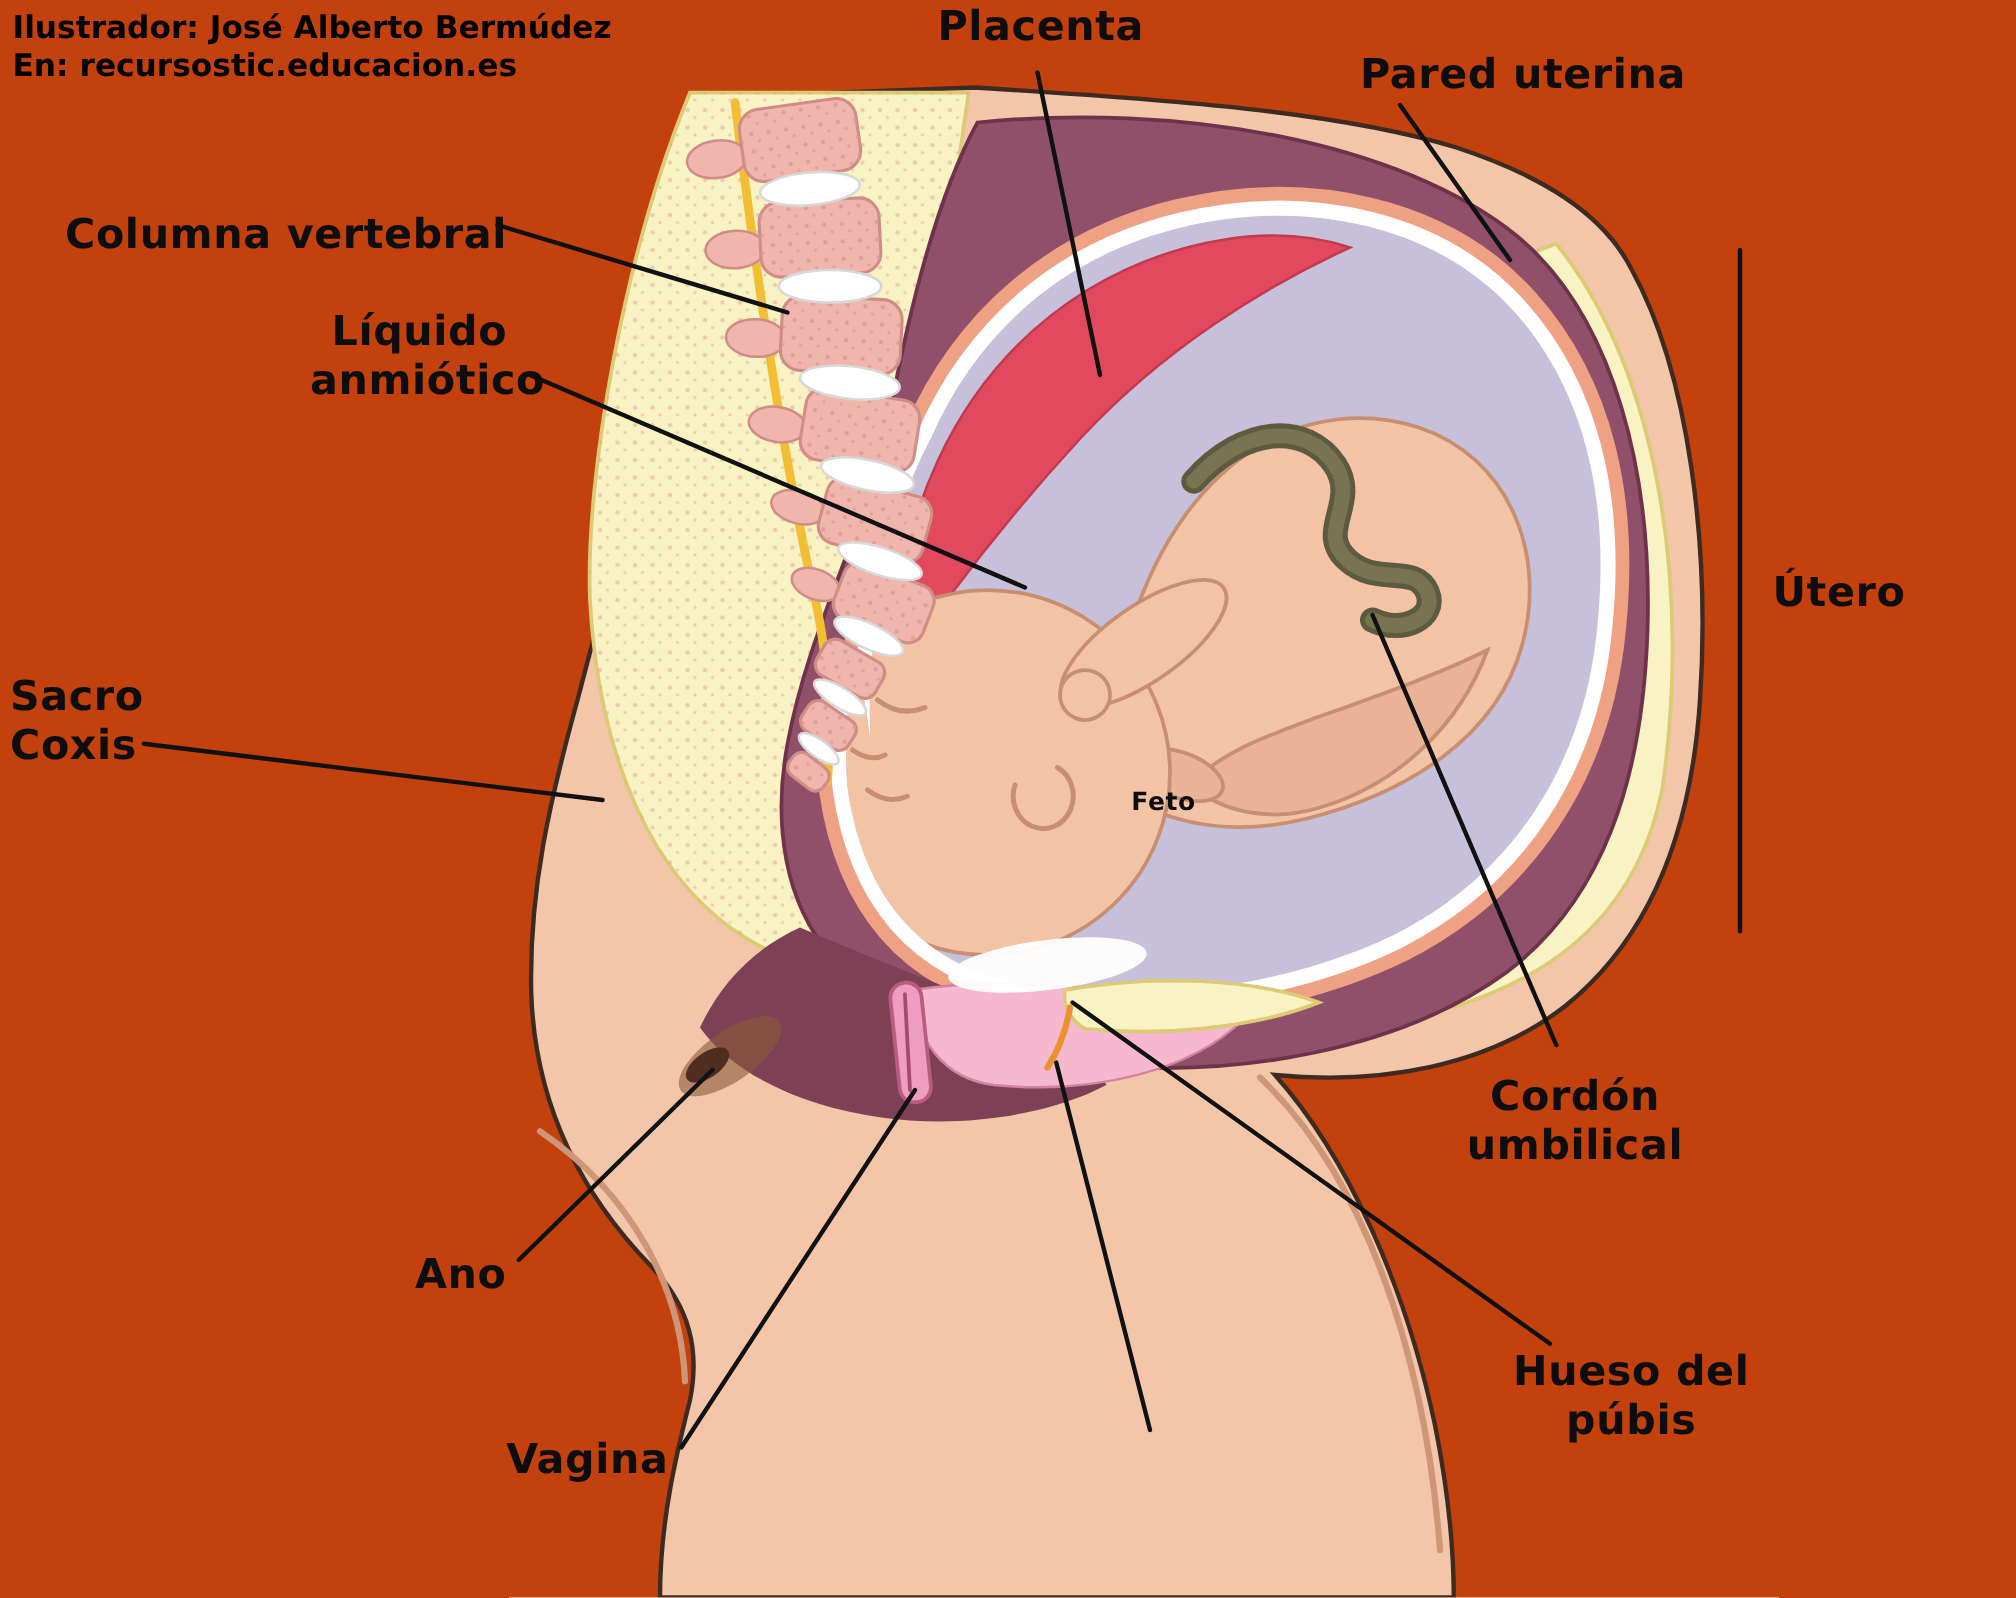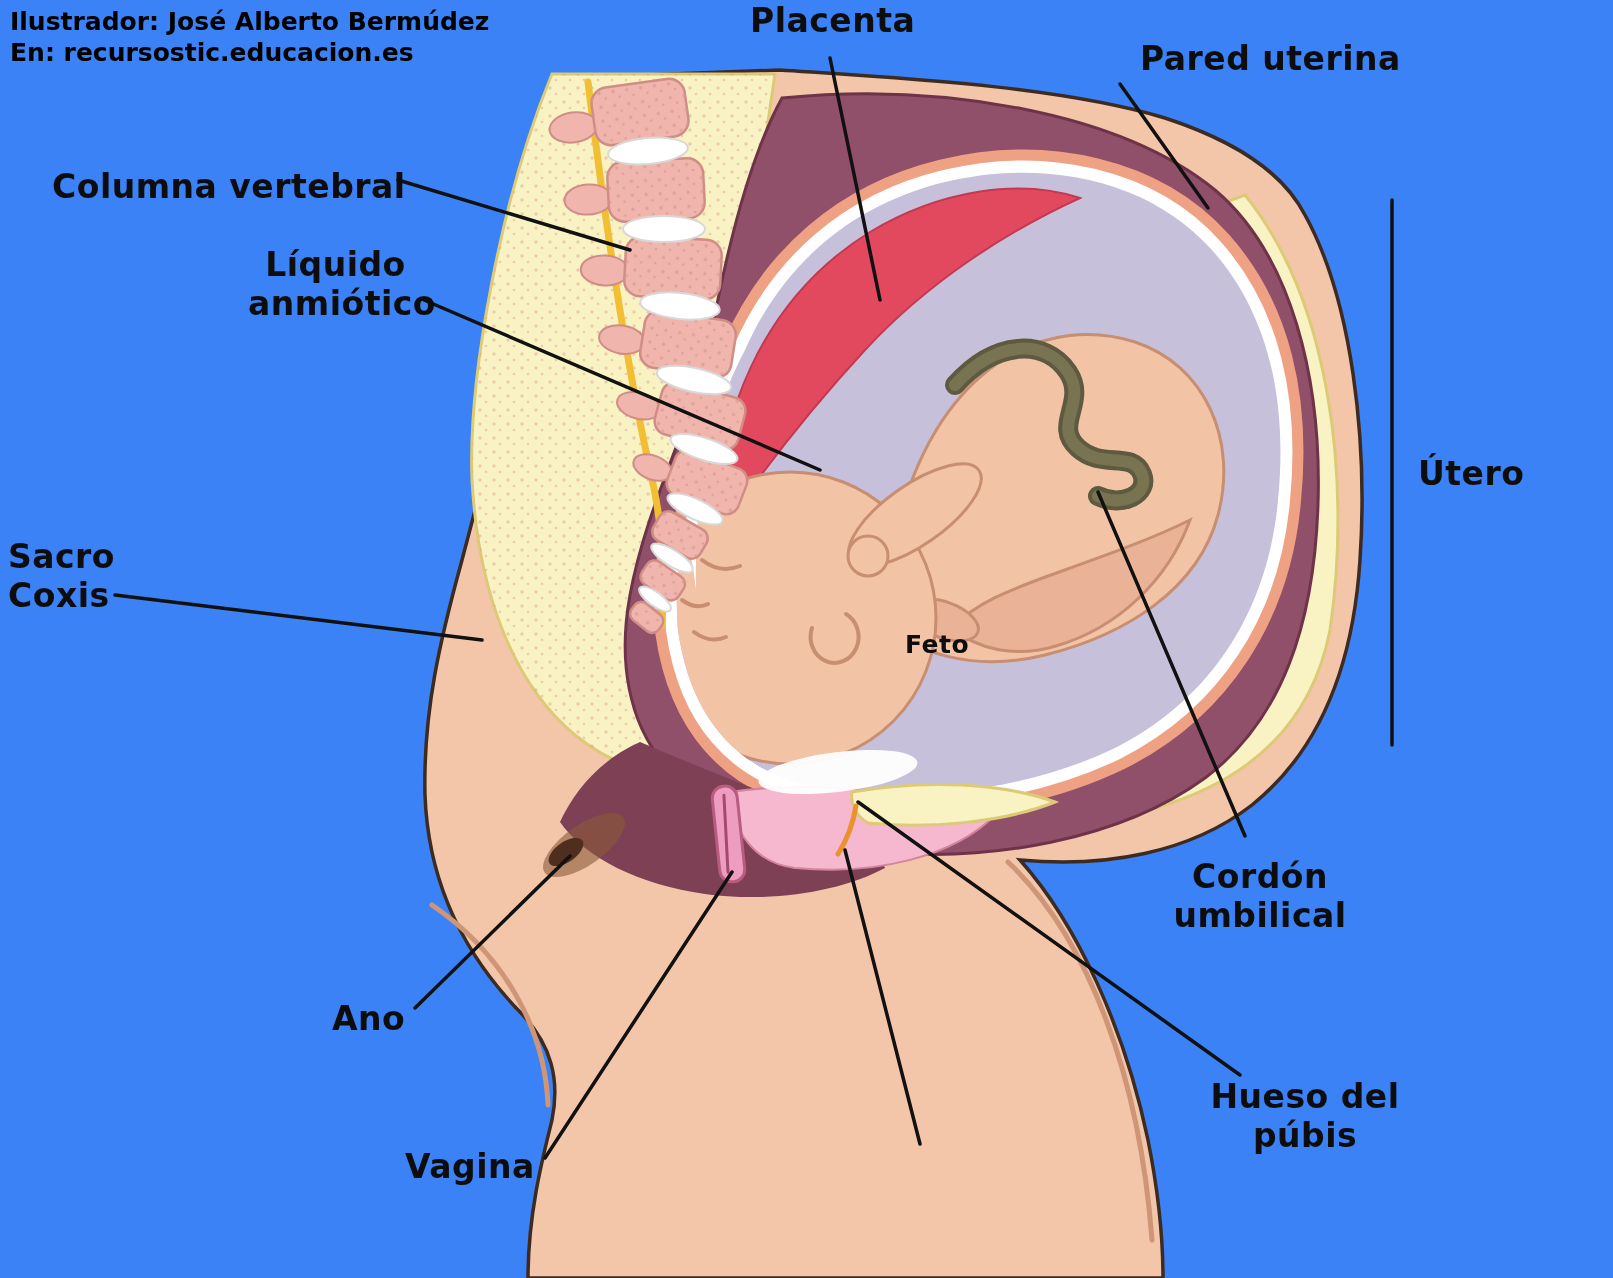--- a/index.html
+++ b/index.html
@@ -1,19 +1,19 @@
 <!DOCTYPE html>
 <html style="--c-skin: #f3c5a9; --c-skin_shade: #cf9577; --c-outline: #3d2b21; --c-bone_cream: #f9f2c3; --c-bone_cream_edge: #ddca76; --c-vertebra_pink: #f0b5ad; --c-vertebra_edge: #cf8d86; --c-spinal_cord_yellow: #f2bf34; --c-uterus_wall: #91506a; --c-uterus_wall_edge: #6e3349; --c-uterus_lining_salmon: #efa184; --c-amniotic_lavender: #c7c0da; --c-placenta_red: #e2495f; --c-fetus_skin: #f3c3a6; --c-fetus_skin_dark: #eab296; --c-fetus_edge: #c78e72; --c-cord_dark: #5d5a40; --c-cord_light: #787350; --c-perineum_dark: #7d4054; --c-vulva_pink: #f6b8ce; --c-vagina_pink: #ee9cc0; --c-vagina_edge: #b85c80; --c-urethra_orange: #e8932f; --c-anus_brown: #4e2f1f; --c-leader_line: #111111;"><head>
 <meta charset="utf-8">
 <style>
   html,body{margin:0;padding:0;background:#ffffff;}
   .stage{
     position:relative;
     width:1613px;height:1278px;
-    background:#3b82f6;
+    background:#c2410c;
     overflow:hidden;
     font-family:"DejaVu Sans", sans-serif;
   }
   .stage svg{position:absolute;left:0;top:0;}
   .lbl{
     position:absolute;
     font-weight:bold;
     font-size:33px;
     line-height:1.17;
     color:#0d0d0d;
@@ -166,28 +166,28 @@
       <line x1="1240" y1="1075" x2="858" y2="802"></line>
     </g>
   </svg>
 
   <div class="credit">
     <div>Ilustrador: José Alberto Bermúdez</div>
     <div>En: recursostic.educacion.es</div>
   </div>
 
   <div class="lbl" style="left:750px;top:2px;text-align:center;">Placenta</div>
-  <div class="lbl" style="left:1140px;top:40px;">Pared uterina</div>
+  <div class="lbl" style="left:1088px;top:40px;">Pared uterina</div>
   <div class="lbl" style="left:52px;top:152px;margin-top:16px;">Columna vertebral</div>
   <div class="lbl center" style="left:248px;top:246px;width:175px;">Líquido
 anmiótico</div>
   <div class="lbl" style="left:8px;top:538px;">Sacro
 Coxis</div>
   <div class="lbl" style="left:1418px;top:455px;">Útero</div>
-  <div class="lbl" style="left:905px;top:630px;font-size:25px;">Feto</div>
+  <div class="lbl" style="left:905px;top:630px;font-size:20px;">Feto</div>
   <div class="lbl center" style="left:1160px;top:840px;width:200px;margin-top:18px;">Cordón
 umbilical</div>
   <div class="lbl" style="left:332px;top:1000px;">Ano</div>
   <div class="lbl" style="left:405px;top:1148px;">Vagina</div>
   <div class="lbl center" style="left:1205px;top:1078px;width:200px;">Hueso del
 púbis</div>
 
 </div>
 
 </body></html>

